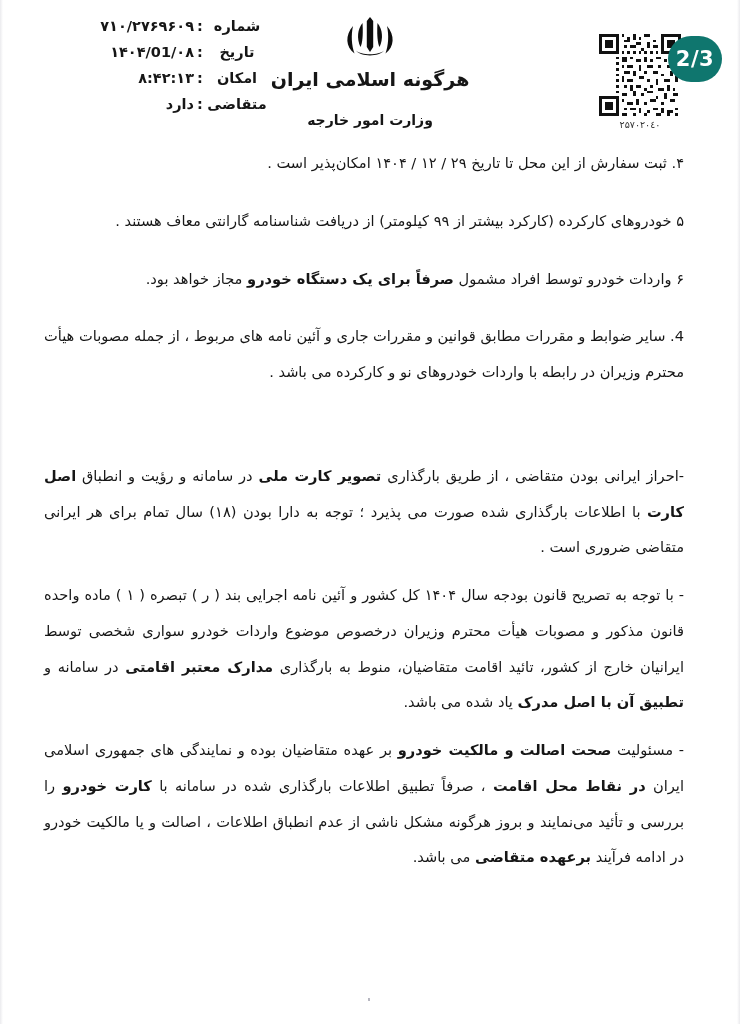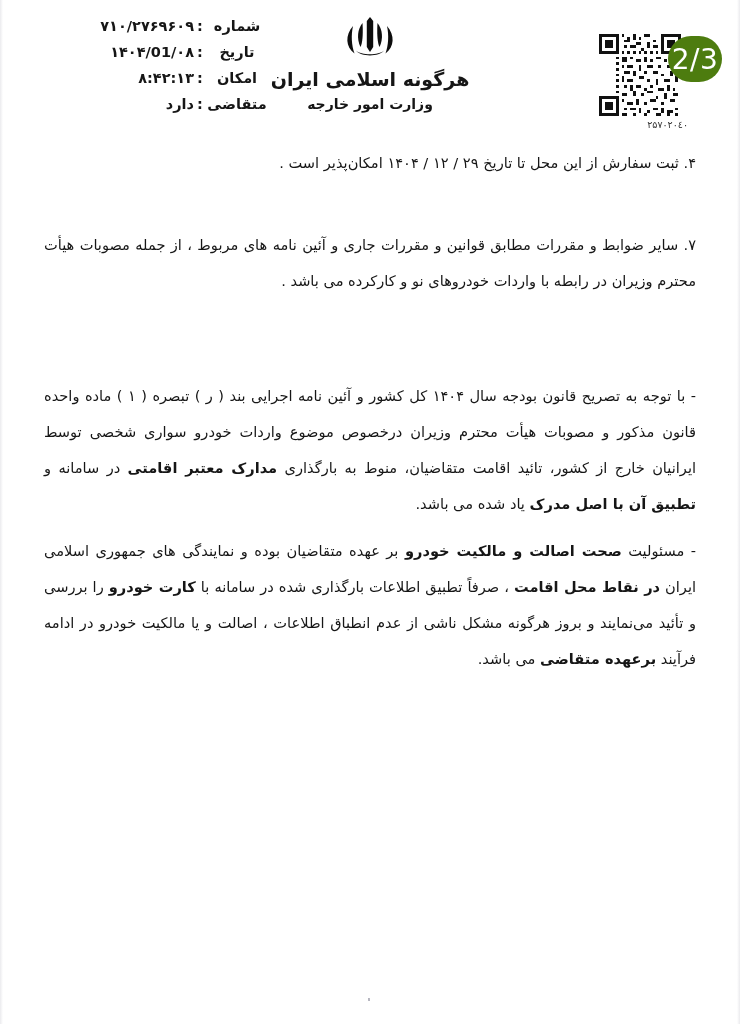--- a/index.html
+++ b/index.html
@@ -94,30 +94,30 @@
     font-size: 19px;
     font-weight: 700;
     letter-spacing: 0.5px;
     line-height: 1.25;
     margin-top: 2px;
   }
   .org-sub {
     font-size: 14px;
     font-weight: 600;
     letter-spacing: 0.4px;
-    margin-top: 4px;
+    margin-top: 20px;
   }
 
   
   .qr-wrap {
     position: absolute;
     top: 34px;
     right: 52px;
     width: 96px;
-    text-align: right;
+    text-align: center;
   }
   .qr {
     width: 82px;
     height: 82px;
     display: block;
     margin: 0 auto;
   }
   .qr-code-text {
     font-size: 9.5px;
     letter-spacing: 1px;
@@ -125,34 +125,34 @@
     color: #333;
     direction: ltr;
   }
   .page-badge {
     position: absolute;
     top: 36px;
     right: 18px;
     min-width: 54px;
     height: 46px;
     border-radius: 24px;
-    background: #4d7c0f;
+    background: #0f766e;
     color: #ffffff;
-    font-size: 28px;
-    font-weight: 400;
+    font-size: 21px;
+    font-weight: 700;
     display: flex;
     align-items: center;
     justify-content: center;
     direction: ltr;
     letter-spacing: 0.5px;
   }
 
   
   .body-area {
-    padding: 0 44px 0 44px;
+    padding: 0 56px 0 44px;
     direction: rtl;
     text-align: justify;
     text-justify: inter-word;
   }
   p.para {
     margin: 0 0 0 0;
     font-size: 14.6px;
     line-height: 2.45;
     text-align: justify;
     text-align-last: right;
@@ -362,33 +362,36 @@
     </div>
 
     <div class="page-badge">2/3</div>
   </div>
 
   <div class="body-area">
 
     <p class="para numbered"><span>۴. ثبت سفارش از این محل تا تاریخ ۲۹ / ۱۲ / ۱۴۰۴ امکان‌پذیر است .</span></p>
     <div class="spacer-sm"></div>
 
-    <div class="spacer-sm"></div>
-
-    <div class="spacer-sm"></div>
-
-    <p class="para numbered"><span>۷. سایر ضوابط و مقررات مطابق قوانین و مقررات جاری و آئین نامه های مربوط ، از جمله مصوبات هیأت محترم وزیران در رابطه با واردات خودروهای نو و کارکرده می باشد .</span></p>
+    <p class="para numbered"><span>۵ خودروهای کارکرده (کارکرد بیشتر از ۹۹ کیلومتر) از دریافت شناسنامه گارانتی معاف هستند .</span></p>
+    <div class="spacer-sm"></div>
+
+    <p class="para numbered"><span>۶ واردات خودرو توسط افراد مشمول </span><b>صرفاً برای یک دستگاه خودرو</b><span> مجاز خواهد بود.</span></p>
+    <div class="spacer-sm"></div>
+
+    <p class="para numbered"><span>4. سایر ضوابط و مقررات مطابق قوانین و مقررات جاری و آئین نامه های مربوط ، از جمله مصوبات هیأت محترم وزیران در رابطه با واردات خودروهای نو و کارکرده می باشد .</span></p>
 
     <div class="spacer-lg"></div>
 
 
     <div class="spacer-sm"></div>
 
     <div class="spacer-sm"></div>
 
+    <p class="para"><span>-احراز ایرانی بودن متقاضی ، از طریق بارگذاری </span><b>تصویر کارت ملی</b><span> در سامانه و رؤیت و انطباق </span><b>اصل کارت</b><span> با اطلاعات بارگذاری شده صورت می پذیرد ؛ توجه به دارا بودن (۱۸) سال تمام برای هر ایرانی متقاضی ضروری است .</span></p>
     <div class="spacer-sm"></div>
 
     <p class="para"><span>- با توجه به تصریح قانون بودجه سال ۱۴۰۴ کل کشور و آئین نامه اجرایی بند ( ر ) تبصره ( ۱ ) ماده واحده قانون مذکور و مصوبات هیأت محترم وزیران درخصوص موضوع واردات خودرو سواری شخصی توسط ایرانیان خارج از کشور، تائید اقامت متقاضیان، منوط به بارگذاری </span><b>مدارک معتبر اقامتی</b><span> در سامانه و </span><b>تطبیق آن با اصل مدرک</b><span> یاد شده می باشد.</span></p>
     <div class="spacer-sm"></div>
 
     <p class="para"><span>- مسئولیت </span><b>صحت اصالت و مالکیت خودرو</b><span> بر عهده متقاضیان بوده و نمایندگی های جمهوری اسلامی ایران </span><b>در نقاط محل اقامت</b><span> ، صرفاً تطبیق اطلاعات بارگذاری شده در سامانه با </span><b>کارت خودرو</b><span> را بررسی و تأئید می‌نمایند و بروز هرگونه مشکل ناشی از عدم انطباق اطلاعات ، اصالت و یا مالکیت خودرو در ادامه فرآیند </span><b>برعهده متقاضی</b><span> می باشد.</span></p>
   </div>
 
   <div class="bottom-artifact">
     <span class="clip">۲</span>

